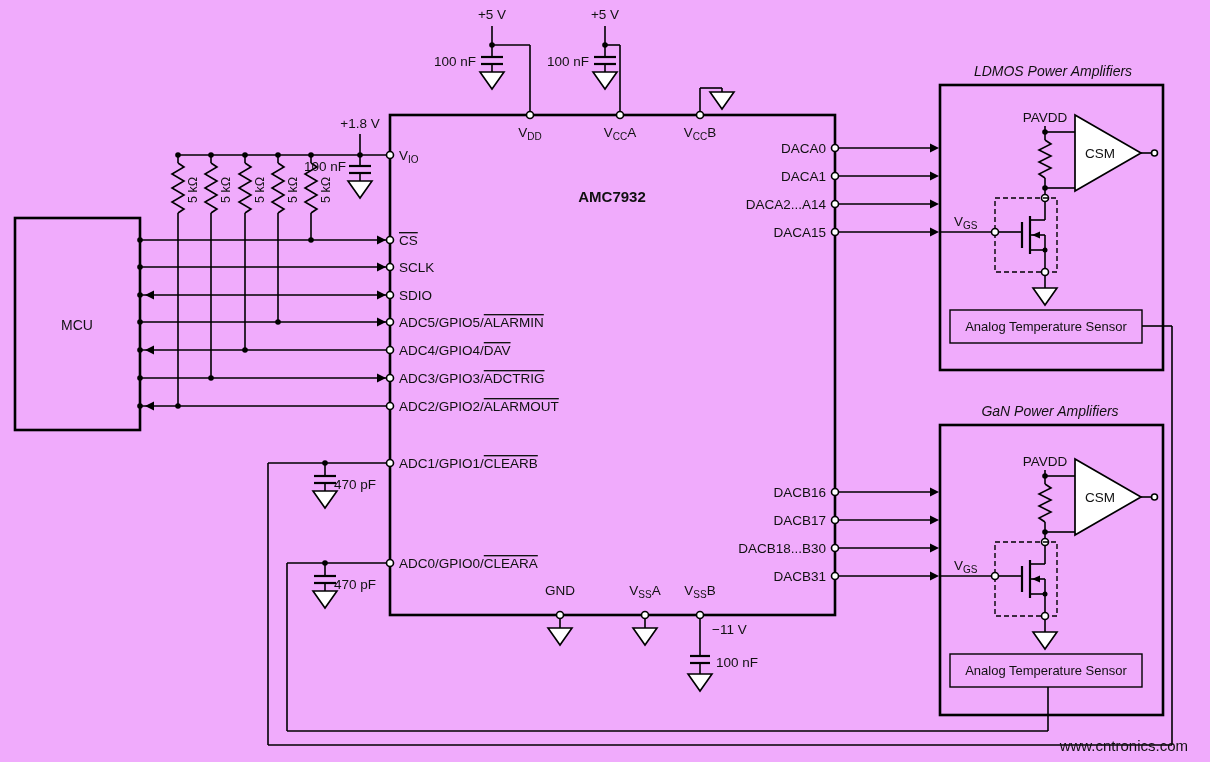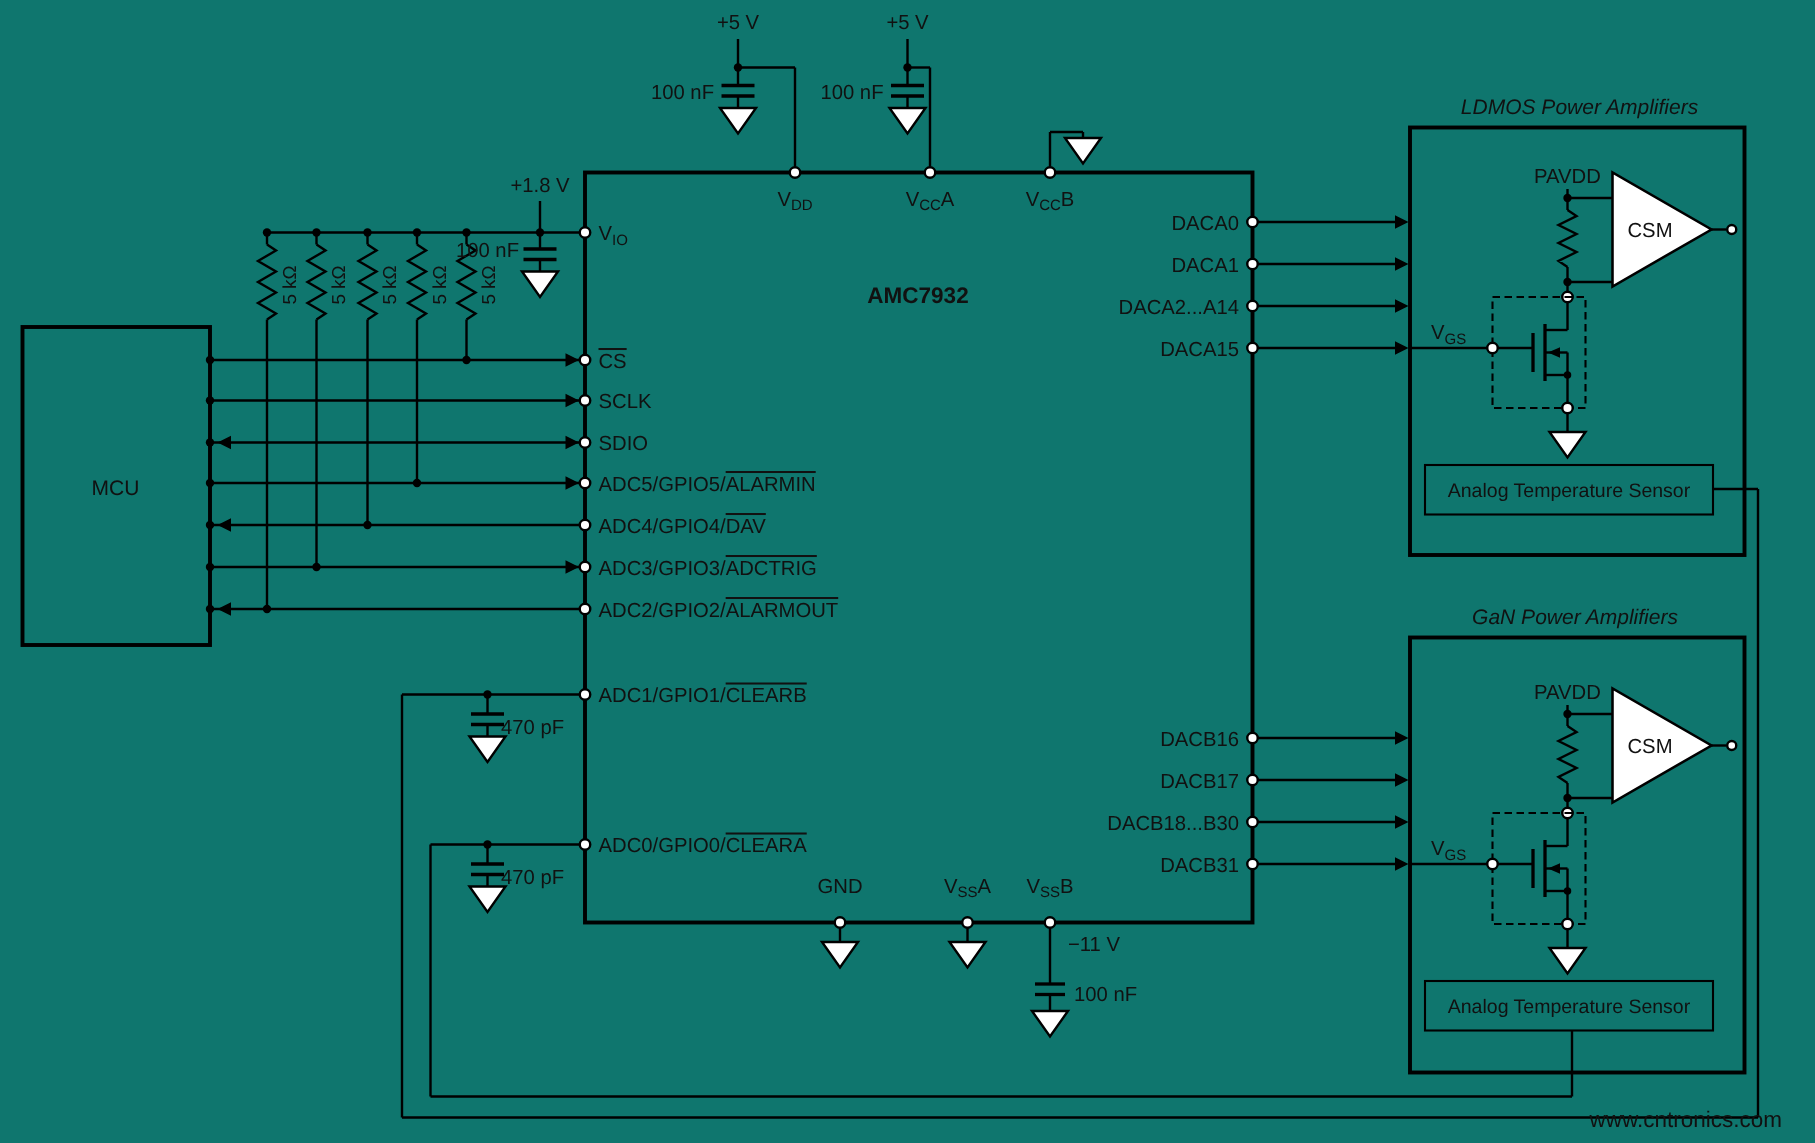--- a/index.html
+++ b/index.html
@@ -1,16 +1,16 @@
 <!DOCTYPE html>
 <html><head>
 <meta charset="utf-8">
 <style>
   html,body{margin:0;padding:0;background:#fff}
-  .stage{position:relative;width:1210px;height:762px;background:#0f766e}
+  .stage{position:relative;width:1210px;height:762px;background:#f0abfc}
   svg{display:block}
   text{font-family:"Liberation Sans","DejaVu Sans",sans-serif;font-size:13.5px;fill:#111}
   .sub{font-size:10px}
   .ovl{text-decoration:overline}
   .b{font-weight:bold;font-size:15px}
   .i{font-style:italic;font-size:14px}
   .sm{font-size:12.5px}
   .wire{stroke:#000;stroke-width:1.6;fill:none}
   .thin{stroke:#000;stroke-width:1.4;fill:none}
   .box{stroke:#000;stroke-width:2.6;fill:none}

